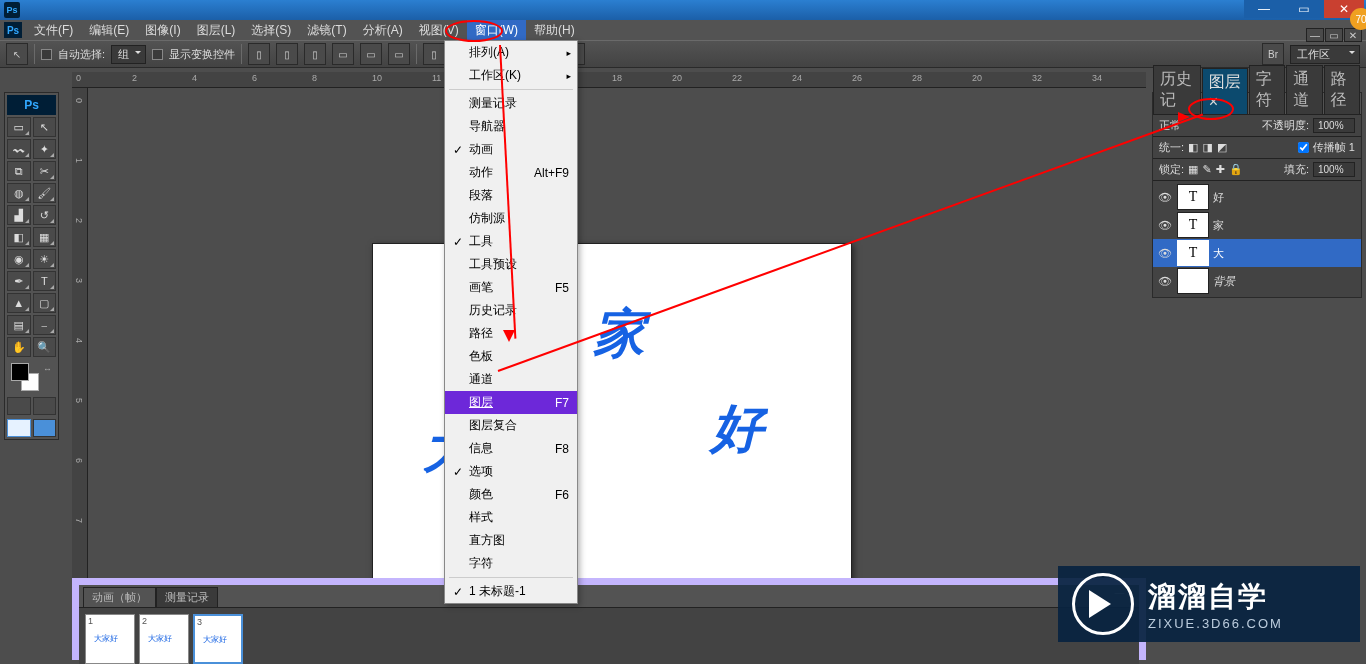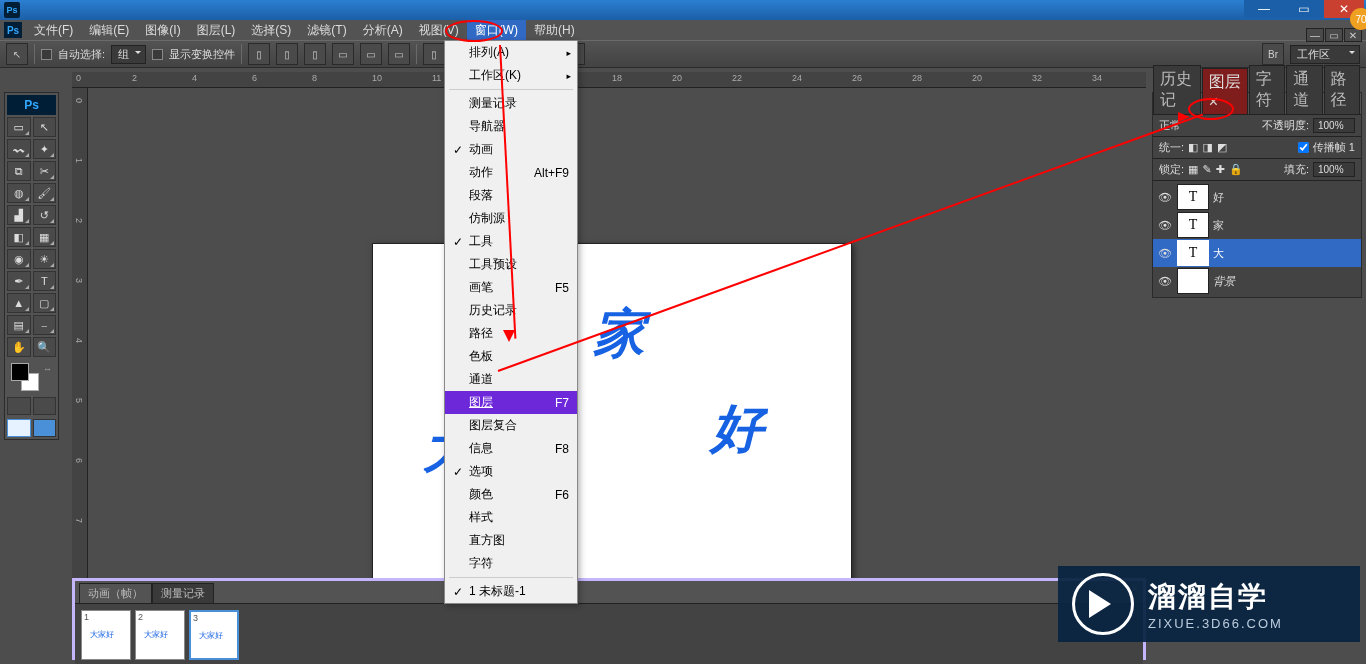--- a/index.html
+++ b/index.html
@@ -59,36 +59,36 @@
 .dropdown .mi.sel{background:#6d28d9;color:#fff;text-decoration:underline;}
 .dropdown .mi .ck{position:absolute;left:8px;}
 .dropdown .mi .sc{position:absolute;right:8px;}
 .dropdown .mi .ar{position:absolute;right:6px;font-size:9px;}
 .dropdown .sep{height:1px;background:#ccc;margin:2px 4px;}
 
 
 .rpanels{position:absolute;right:4px;top:92px;width:210px;background:#434343;border:1px solid #2a2a2a;}
 .rpanels .tabs{display:flex;background:#535353;border-bottom:1px solid #222;font-size:16px;color:#bbb;position:relative;height:22px;align-items:flex-end;}
 .rpanels .tabs span{padding:3px 6px;background:#3a3a3a;border:1px solid #222;border-bottom:none;margin-right:1px;}
-.rpanels .tabs span.active{background:#7f1d1d;color:#ddd;}
+.rpanels .tabs span.active{background:#0c4a6e;color:#ddd;}
 .rpanels .opts{display:flex;align-items:center;padding:3px 6px;font-size:11px;color:#ddd;border-bottom:1px solid #222;gap:4px;}
 .rpanels .opts .fld{background:#3a3a3a;border:1px solid #222;color:#ddd;padding:1px 4px;font-size:10px;width:42px;}
 .rpanels .layers{padding:2px 0;}
 .rpanels .lrow{display:flex;align-items:center;height:28px;font-size:11px;color:#ddd;padding:0 4px;gap:4px;}
 .rpanels .lrow.sel{background:#316ac5;color:#fff;}
 .rpanels .lrow .eye{width:16px;height:16px;display:flex;align-items:center;justify-content:center;color:#ddd;}
 .rpanels .lrow .thumb{width:32px;height:26px;background:#fff;border:1px solid #222;display:flex;align-items:center;justify-content:center;font-size:14px;font-family:serif;color:#000;}
 .rpanels .lrow.sel .thumb{border:2px solid #fff;}
 
 
 .docctl{position:absolute;right:4px;top:28px;display:flex;gap:1px;}
 .docctl span{width:18px;height:14px;background:#4a4a4a;border:1px solid #222;color:#ccc;font-size:10px;display:flex;align-items:center;justify-content:center;}
 
 
-.botpanel{position:absolute;left:72px;right:220px;bottom:4px;height:82px;background:#535353;border:3px solid #c4b5fd;}
+.botpanel{position:absolute;left:72px;right:220px;bottom:4px;height:82px;background:#535353;border:7px solid #c4b5fd;}
 .botpanel .tabs{display:flex;font-size:11px;color:#bbb;padding:2px 4px 0;}
 .botpanel .tabs span{padding:2px 8px;background:#3a3a3a;border:1px solid #222;border-bottom:none;}
 .botpanel .tabs span.active{background:#535353;}
 .botpanel .frames{display:flex;gap:4px;padding:6px;background:#434343;border-top:1px solid #222;}
 .botpanel .frame{width:50px;height:50px;background:#fff;border:1px solid #888;position:relative;font-size:9px;color:#333;}
 .botpanel .frame.sel{border:2px solid #4a90d9;}
 .botpanel .frame .num{position:absolute;top:1px;left:2px;color:#555;}
 .botpanel .frame .glyphs{position:absolute;top:18px;left:8px;color:#1662e3;font-size:8px;}
 .botpanel .winctl{position:absolute;right:4px;top:2px;display:flex;gap:2px;font-size:10px;color:#aaa;}
 

